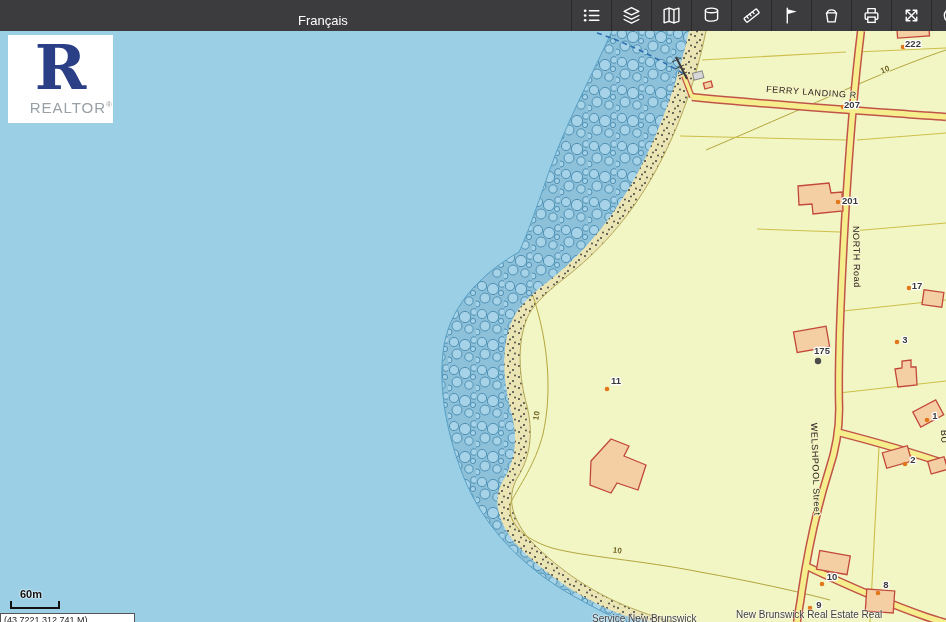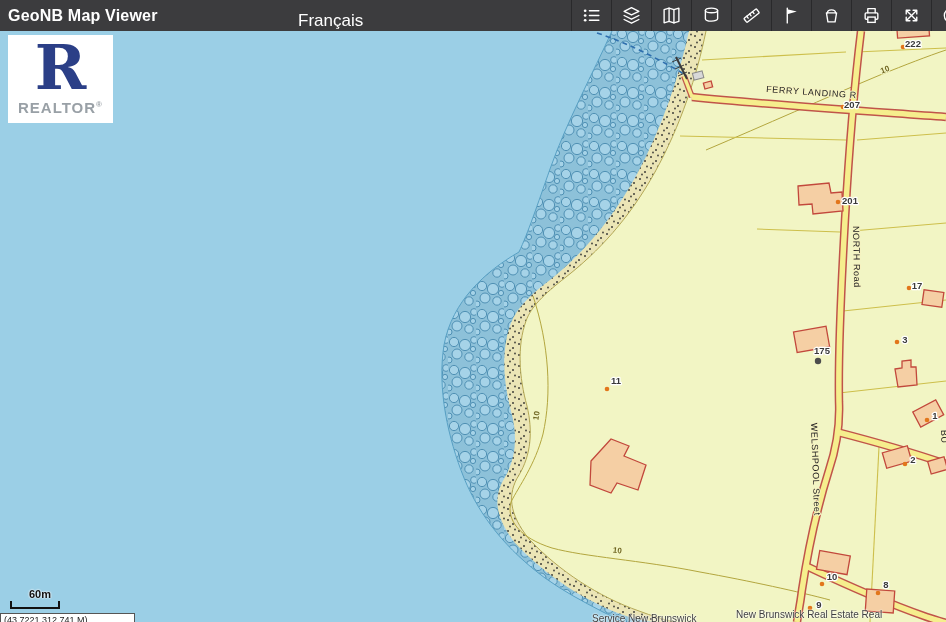--- a/index.html
+++ b/index.html
@@ -4,35 +4,35 @@
 <style>
   html,body{margin:0;padding:0;background:#fff;}
   #app{position:relative;width:946px;height:622px;overflow:hidden;
        font-family:"Liberation Sans",sans-serif;background:#fff;}
 
   
   .header{position:absolute;top:0;left:0;width:946px;height:31px;
           background:var(--header-bg,#3c3c3e);z-index:30;display:flex;align-items:center;}
   .app-title{color:#fff;font-size:16px;font-weight:700;margin-left:8px;letter-spacing:.2px;}
   .lang{position:absolute;left:298px;top:0;height:41px;display:flex;align-items:center;
-        color:#fff;font-size:17px;cursor:pointer;}
+        color:#fff;font-size:13px;cursor:pointer;}
   .toolbar{position:absolute;left:571px;top:0;height:31px;display:flex;}
   .tool{width:40px;height:31px;display:flex;align-items:center;justify-content:center;
         border-left:1px solid rgba(0,0,0,.3);cursor:pointer;box-sizing:border-box;}
   .tool svg{display:block;}
   .tool svg .s{stroke:#fff;fill:none;stroke-width:1.3;stroke-linecap:round;stroke-linejoin:round;}
   .tool svg .f{fill:#fff;stroke:none;}
   .tool svg .fb{fill:var(--header-bg,#3c3c3e);stroke:#fff;stroke-width:1.3;}
 
   
   .realtor{position:absolute;left:8px;top:35px;width:105px;background:#fff;z-index:20;
            text-align:center;padding:2px 0 7px 0;}
   .realtor-r{font-family:"DejaVu Serif",serif;font-weight:700;color:var(--logo-blue,#2b3f87);
              font-size:62px;line-height:62px;}
-  .realtor-word{color:var(--logo-gray,#99a0a6);font-size:15px;font-weight:700;letter-spacing:1px;}
+  .realtor-word{color:var(--logo-gray,#99a0a6);font-size:15px;font-weight:400;letter-spacing:1px;text-align:right;}
   .realtor-word sup{font-size:8px;}
 
   
   #map{position:absolute;top:0;left:0;z-index:1;}
   .water{fill:var(--water,#9bcfe6);}
   .rockfill{fill:url(#cobblePat);}
   .rockedge{fill:none;stroke:#58a0c4;stroke-width:1;}
   .sandband{fill:url(#sandPat);}
   .landfill{fill:var(--land,#f2f5c4);}
   .shoreline{fill:none;stroke:var(--land-edge,#b4a855);stroke-width:1;}
@@ -54,21 +54,21 @@
              stroke:#ffffff;stroke-width:2.5px;paint-order:stroke;stroke-linejoin:round;
              text-anchor:middle;}
   .road-label{font-size:9px;font-weight:400;fill:#222;letter-spacing:.6px;
               stroke:#f6f2c0;stroke-width:2px;paint-order:stroke;stroke-linejoin:round;}
   .contour-label{font-size:8px;font-weight:700;fill:#6e6420;
                  stroke:#f2f5c4;stroke-width:2px;paint-order:stroke;text-anchor:middle;}
 
   
   .scalebar{position:absolute;left:10px;top:588px;z-index:22;}
   .scalebar .txt{font-size:11px;font-weight:700;color:#111;text-shadow:0 0 2px #fff,0 0 2px #fff;
-                 margin-left:10px;text-align:center;}
+                 margin-left:10px;}
   .scalebar .bracket{width:46px;height:6px;border-left:2px solid #111;border-right:2px solid #111;
                      border-bottom:2px solid #111;margin-top:1px;}
   .coords{position:absolute;left:0;top:613px;width:130px;height:9px;background:#fff;
           border:1px solid #555;font-size:9px;color:#222;overflow:hidden;padding:1px 0 0 3px;
           z-index:23;white-space:nowrap;}
   .attrib{position:absolute;font-size:10px;color:#3f3f3f;white-space:nowrap;z-index:5;
           text-shadow:0 0 2px #fff,0 0 2px #fff;}
   #attrib-left{left:592px;top:613px;}
   #attrib-right{left:736px;top:609px;}
 </style>
@@ -199,21 +199,20 @@
       <text class="road-label" transform="translate(811,423) rotate(88)">WELSHPOOL Street</text>
       <text class="road-label" transform="translate(941,430) rotate(88)">BU</text>
 
       <text class="contour-label" transform="translate(539,416) rotate(-80)">10</text>
       <text class="contour-label" transform="translate(617,553) rotate(8)">10</text>
       <text class="contour-label" transform="translate(886,72) rotate(-22)">10</text>
     </g>
   </svg>
 
   <div class="header">
-    <div class="app-title">GeoNB Map Viewer</div>
     <div class="lang">Français</div>
     <div class="toolbar">
       <div class="tool">
         <svg viewBox="0 0 18 18" width="19" height="19">
           <circle class="f" cx="3" cy="4.5" r="1.3"></circle>
             <line class="s" x1="7" y1="4.5" x2="16" y2="4.5"></line>
           <circle class="f" cx="3" cy="9" r="1.3"></circle>
             <line class="s" x1="7" y1="9" x2="16" y2="9"></line>
           <circle class="f" cx="3" cy="13.5" r="1.3"></circle>
             <line class="s" x1="7" y1="13.5" x2="16" y2="13.5"></line>

